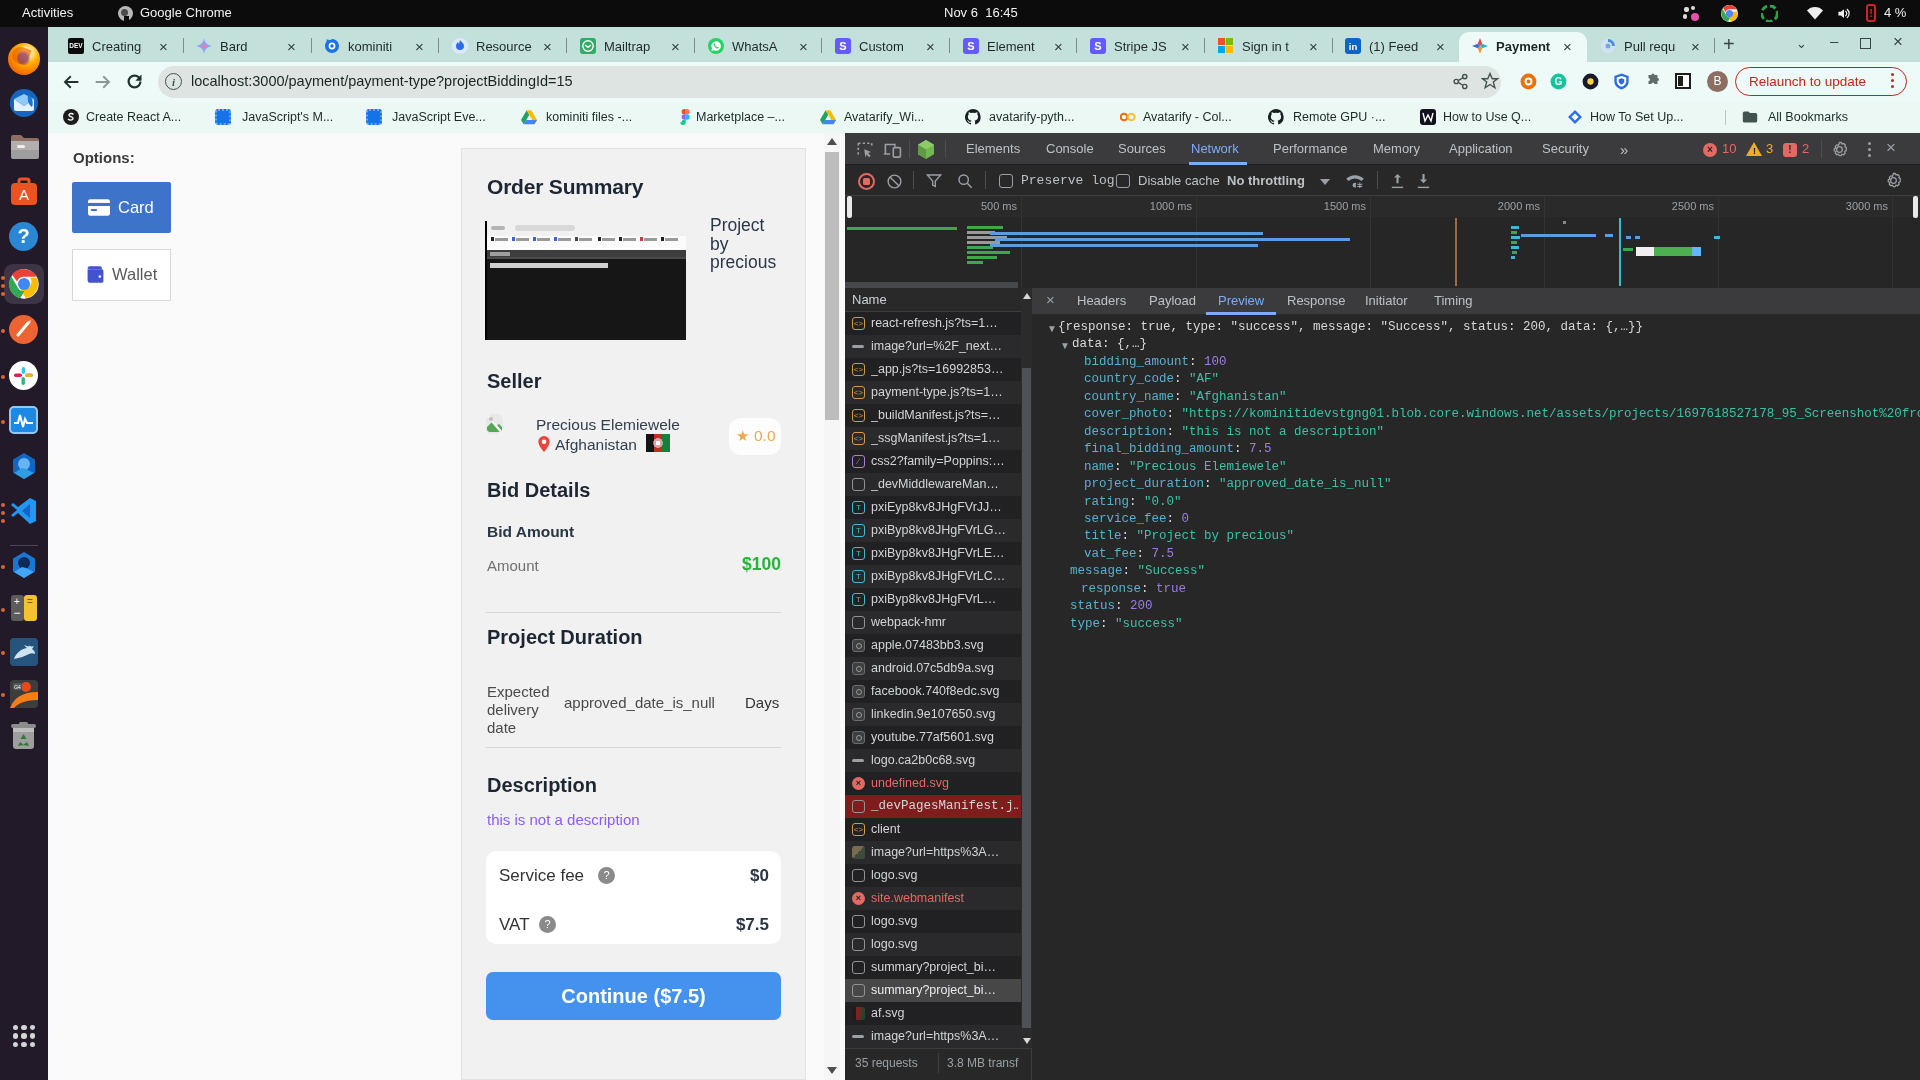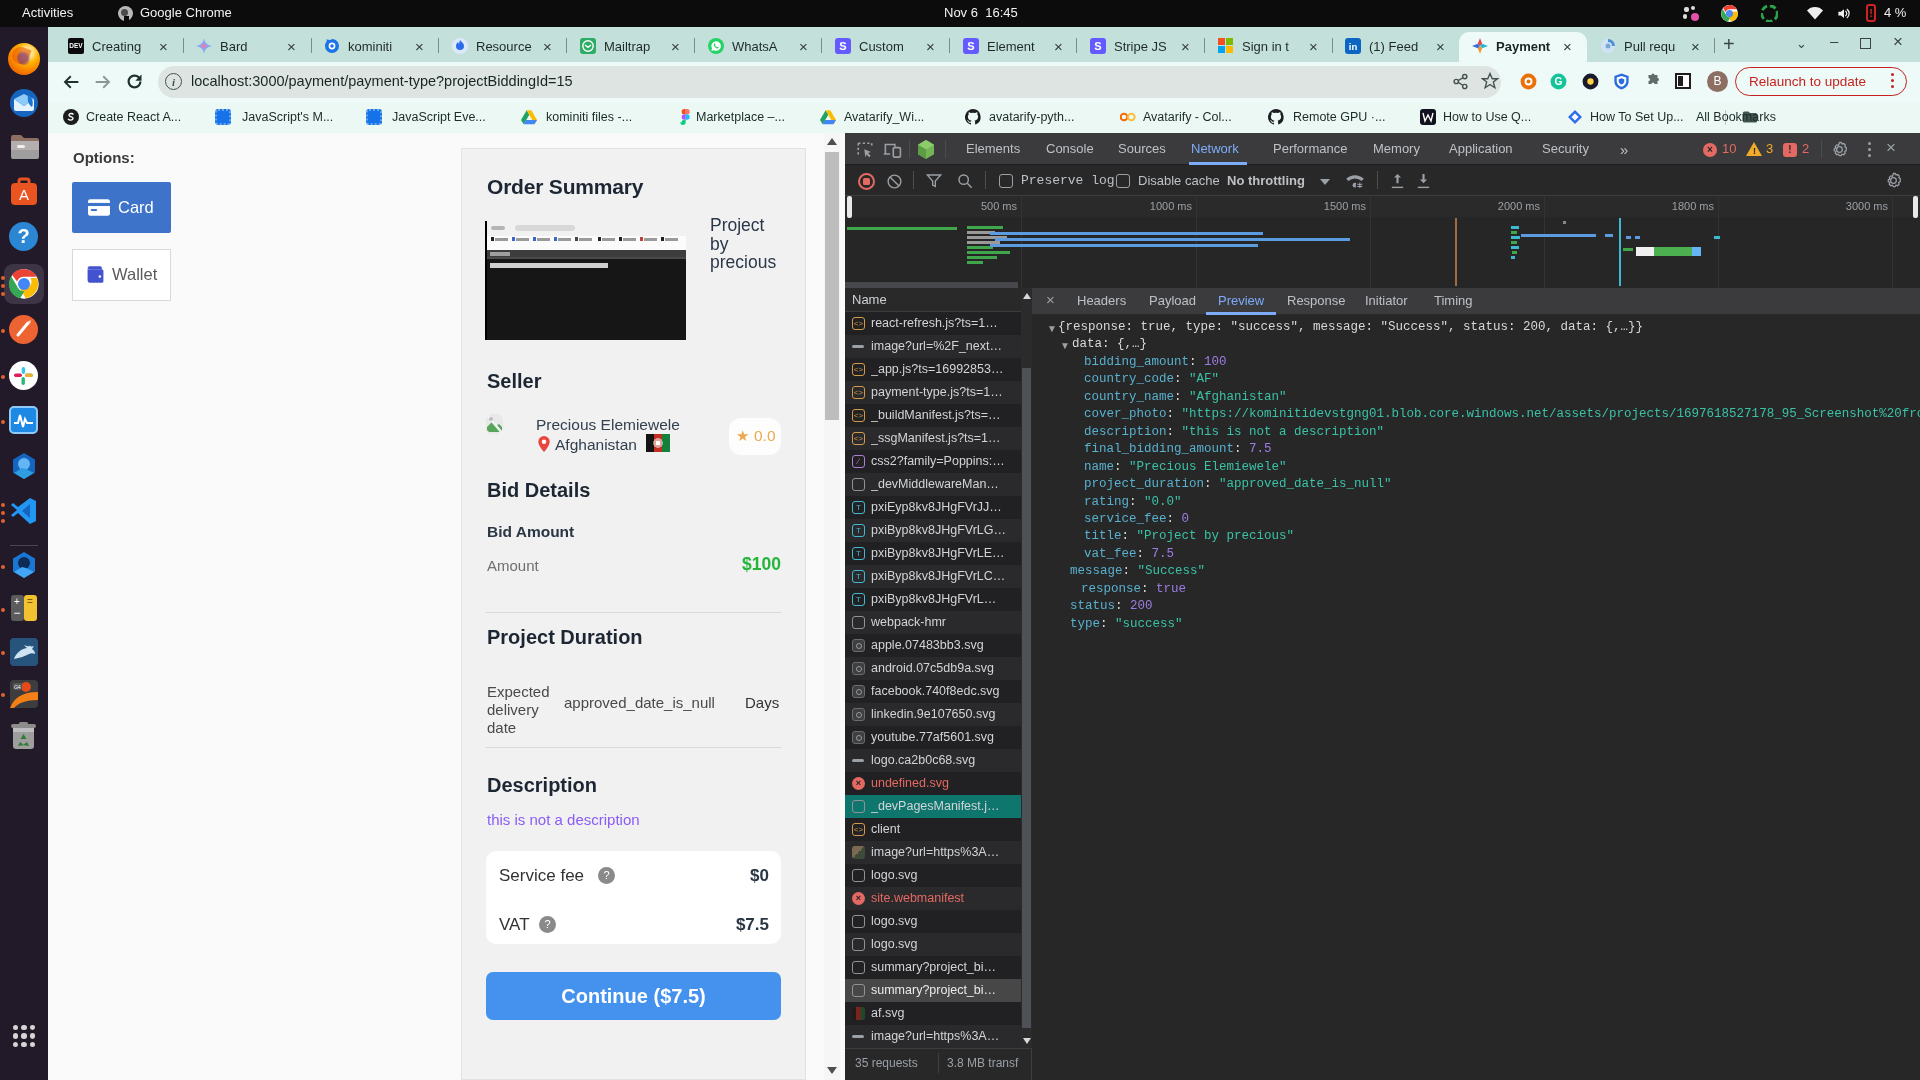--- a/index.html
+++ b/index.html
@@ -433,21 +433,21 @@
   <div class="abs btxt" style="left:1395px;">How to Use Q...</div>
   <svg class="abs bicon" style="left:1519px;" viewBox="0 0 16 16">
       <path d="M8 1l7 7-7 7-7-7z" fill="#2f6fec"></path>
       <path d="M8 4.5L11.5 8 8 11.5 4.5 8z" fill="#fff"></path>
     </svg>
   <div class="abs btxt" style="left:1542px;">How To Set Up...</div>
   <div class="abs" style="left:1677px;top:8px;width:1px;height:15px;background:#b9c6c2;"></div>
   <svg class="abs bicon" style="left:1694px;" viewBox="0 0 20 16">
       <path d="M1 3a2 2 0 0 1 2-2h5l2 2h7a2 2 0 0 1 2 2v8a2 2 0 0 1-2 2H3a2 2 0 0 1-2-2z" fill="#41544f"></path>
     </svg>
-  <div class="abs btxt" style="left:1648px;">All Bookmarks</div>
+  <div class="abs btxt" style="left:1720px;">All Bookmarks</div>
 </div>
 <div id="page">
   <div class="abs" style="left:25px;top:16px;font-size:15px;font-weight:bold;color:#3a3a3a;">Options:</div>
 
   <div class="abs" style="left:24px;top:49px;width:99px;height:51px;background:#3d73c9;border-radius:2px;"></div>
   <svg class="abs" style="left:40px;top:66px;" width="22" height="17" viewBox="0 0 24 18">
       <rect x="0" y="0" width="24" height="18" rx="2.5" fill="#fff"></rect>
       <rect x="0" y="4" width="24" height="3.4" fill="#3d73c9"></rect>
       <rect x="3" y="10.5" width="7" height="2.4" rx="1.2" fill="#3d73c9"></rect>
     </svg>
@@ -627,21 +627,21 @@
   <svg class="abs" style="left:1040px;top:39px;" width="17" height="17" viewBox="0 0 24 24">
       <path d="M12 8a4 4 0 1 0 0 8 4 4 0 0 0 0-8zm9.4 5.6l-2.1 1.2.6 2.4-2.1 2.1-2.4-.6-1.2 2.1h-2.4l-1.2-2.1-2.4.6-2.1-2.1.6-2.4-2.1-1.2v-2.4l2.1-1.2-.6-2.4 2.1-2.1 2.4.6L12 2.1h2.4l1.2 2.1 2.4-.6 2.1 2.1-.6 2.4 2.1 1.2z" fill="none" stroke="#9aa0a6" stroke-width="1.8"></path>
     </svg>
 
   <div class="abs" style="left:0;top:63px;width:1075px;height:92px;background:#262626;"></div>
   <div class="abs" style="left:0;top:63px;width:1075px;height:21px;background:#2a2a2a;"></div>
   <div class="abs jlbl" style="left:120px;top:67px;font-size:11px;color:#9aa0a6;">500 ms</div>
   <div class="abs jlbl" style="left:295px;top:67px;font-size:11px;color:#9aa0a6;">1000 ms</div>
   <div class="abs jlbl" style="left:469px;top:67px;font-size:11px;color:#9aa0a6;">1500 ms</div>
   <div class="abs jlbl" style="left:643px;top:67px;font-size:11px;color:#9aa0a6;">2000 ms</div>
-  <div class="abs jlbl" style="left:817px;top:67px;font-size:11px;color:#9aa0a6;">1800 ms</div>
+  <div class="abs jlbl" style="left:817px;top:67px;font-size:11px;color:#9aa0a6;">2500 ms</div>
   <div class="abs jlbl" style="left:991px;top:67px;font-size:11px;color:#9aa0a6;">3000 ms</div>
   <div class="abs" style="left:176px;top:63px;width:1px;height:92px;background:#333335;"></div>
   <div class="abs" style="left:351px;top:63px;width:1px;height:92px;background:#333335;"></div>
   <div class="abs" style="left:525px;top:63px;width:1px;height:92px;background:#333335;"></div>
   <div class="abs" style="left:699px;top:63px;width:1px;height:92px;background:#333335;"></div>
   <div class="abs" style="left:873px;top:63px;width:1px;height:92px;background:#333335;"></div>
   <div class="abs" style="left:1047px;top:63px;width:1px;height:92px;background:#333335;"></div>
 
   <div class="wbar" style="left:2px;top:94px;width:110px;height:3px;background:#3fa64c;"></div>
   <div class="wbar" style="left:122px;top:93px;width:36px;height:3px;background:#3fa64c;"></div>
@@ -769,21 +769,21 @@
 <div class="nrt" style="color:#d2d4d7;">youtube.77af5601.svg</div>
 </div>
 <div class="nr" style="top:437px;background:#2a2a2c;">
 <div class="ni ni-dash"></div>
 <div class="nrt" style="color:#d2d4d7;">logo.ca2b0c68.svg</div>
 </div>
 <div class="nr" style="top:460px;background:#212123;">
 <div class="ni ni-err">×</div>
 <div class="nrt" style="color:#e46962;">undefined.svg</div>
 </div>
-<div class="nr" style="top:483px;background:#0f766e;">
+<div class="nr" style="top:483px;background:#7f1d1d;font-family:Liberation Mono, monospace;">
 <div class="ni ni-doc"></div>
 <div class="nrt" style="color:#d2d4d7;">_devPagesManifest.j…</div>
 </div>
 <div class="nr" style="top:506px;background:#212123;">
 <div class="ni ni-js">&lt;&gt;</div>
 <div class="nrt" style="color:#d2d4d7;">client</div>
 </div>
 <div class="nr" style="top:529px;background:#2a2a2c;">
 <div class="ni" style="background:linear-gradient(135deg,#7a6a52 0 50%,#3e4a3a 50% 100%);border:none;"></div>
 <div class="nrt" style="color:#d2d4d7;">image?url=https%3A…</div>

